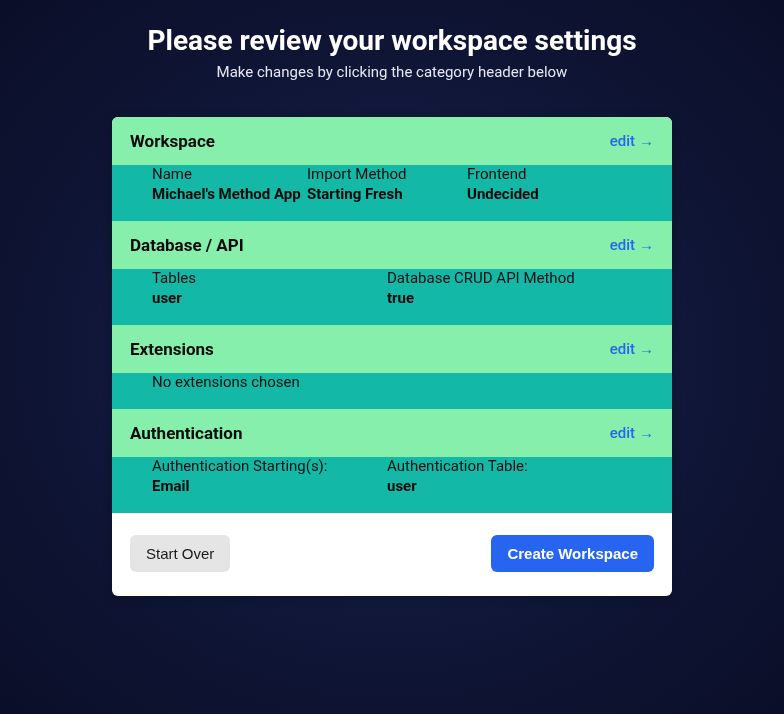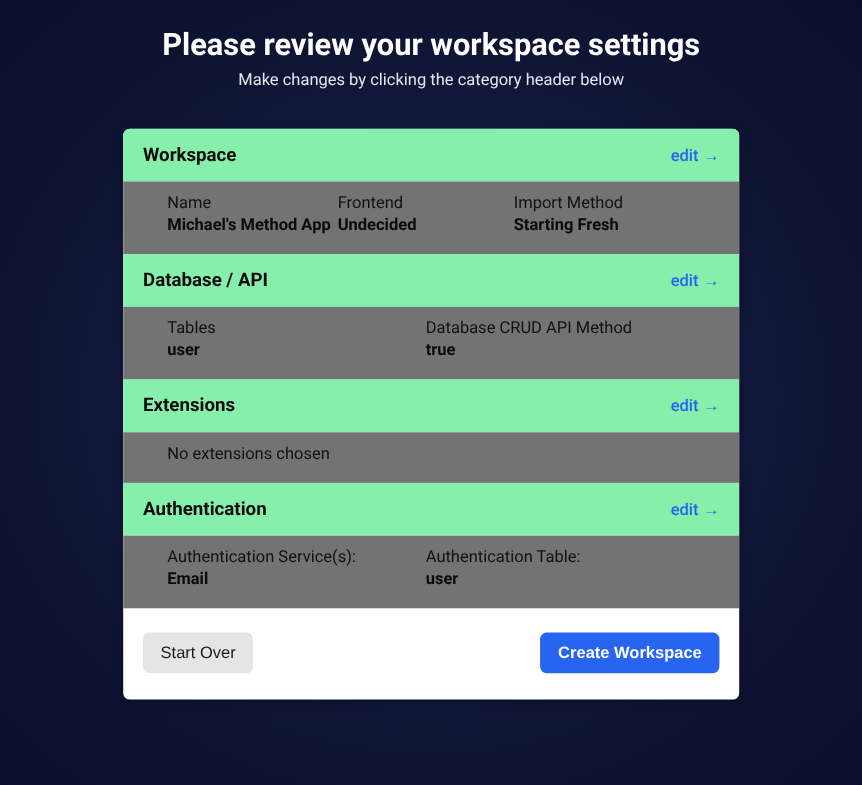--- a/index.html
+++ b/index.html
@@ -50,22 +50,22 @@
       cursor: pointer;
       display: inline-flex;
       align-items: center;
       gap: 4px;
     }
     .arrow-icon {
       font-size: 15px;
       line-height: 1;
     }
     .section-body {
-      background: #737373;
-      padding: 10px 18px 18px 40px;
+      background: #14b8a6;
+      padding: 0 18px 18px 40px;
     }
     .fields-row {
       display: flex;
       gap: 0;
     }
     .field {
       flex: 0 0 auto;
       min-width: 115px;
     }
     .field-label {
@@ -129,27 +129,27 @@
       <span>edit</span>
       <span class="arrow-icon">→</span>
     </span>
   </div>
   <div class="section-body">
     <div class="fields-row">
       <div class="field ws-name">
         <div class="field-label">Name</div>
         <div class="field-value">Michael's Method App</div>
       </div>
+      <div class="field ws-import">
+        <div class="field-label">Import Method</div>
+        <div class="field-value">Starting Fresh</div>
+      </div>
       <div class="field ws-frontend">
         <div class="field-label">Frontend</div>
         <div class="field-value">Undecided</div>
-      </div>
-      <div class="field ws-import">
-        <div class="field-label">Import Method</div>
-        <div class="field-value">Starting Fresh</div>
       </div>
     </div>
   </div>
 
   <div class="section-header">
     <span class="section-title">Database / API</span>
     <span class="edit-link">
       <span>edit</span>
       <span class="arrow-icon">→</span>
     </span>
@@ -181,21 +181,21 @@
   <div class="section-header">
     <span class="section-title">Authentication</span>
     <span class="edit-link">
       <span>edit</span>
       <span class="arrow-icon">→</span>
     </span>
   </div>
   <div class="section-body">
     <div class="fields-row">
       <div class="field auth-svc">
-        <div class="field-label">Authentication Service(s):</div>
+        <div class="field-label">Authentication Starting(s):</div>
         <div class="field-value">Email</div>
       </div>
       <div class="field auth-tbl">
         <div class="field-label">Authentication Table:</div>
         <div class="field-value">user</div>
       </div>
     </div>
   </div>
 
   <div class="footer">

